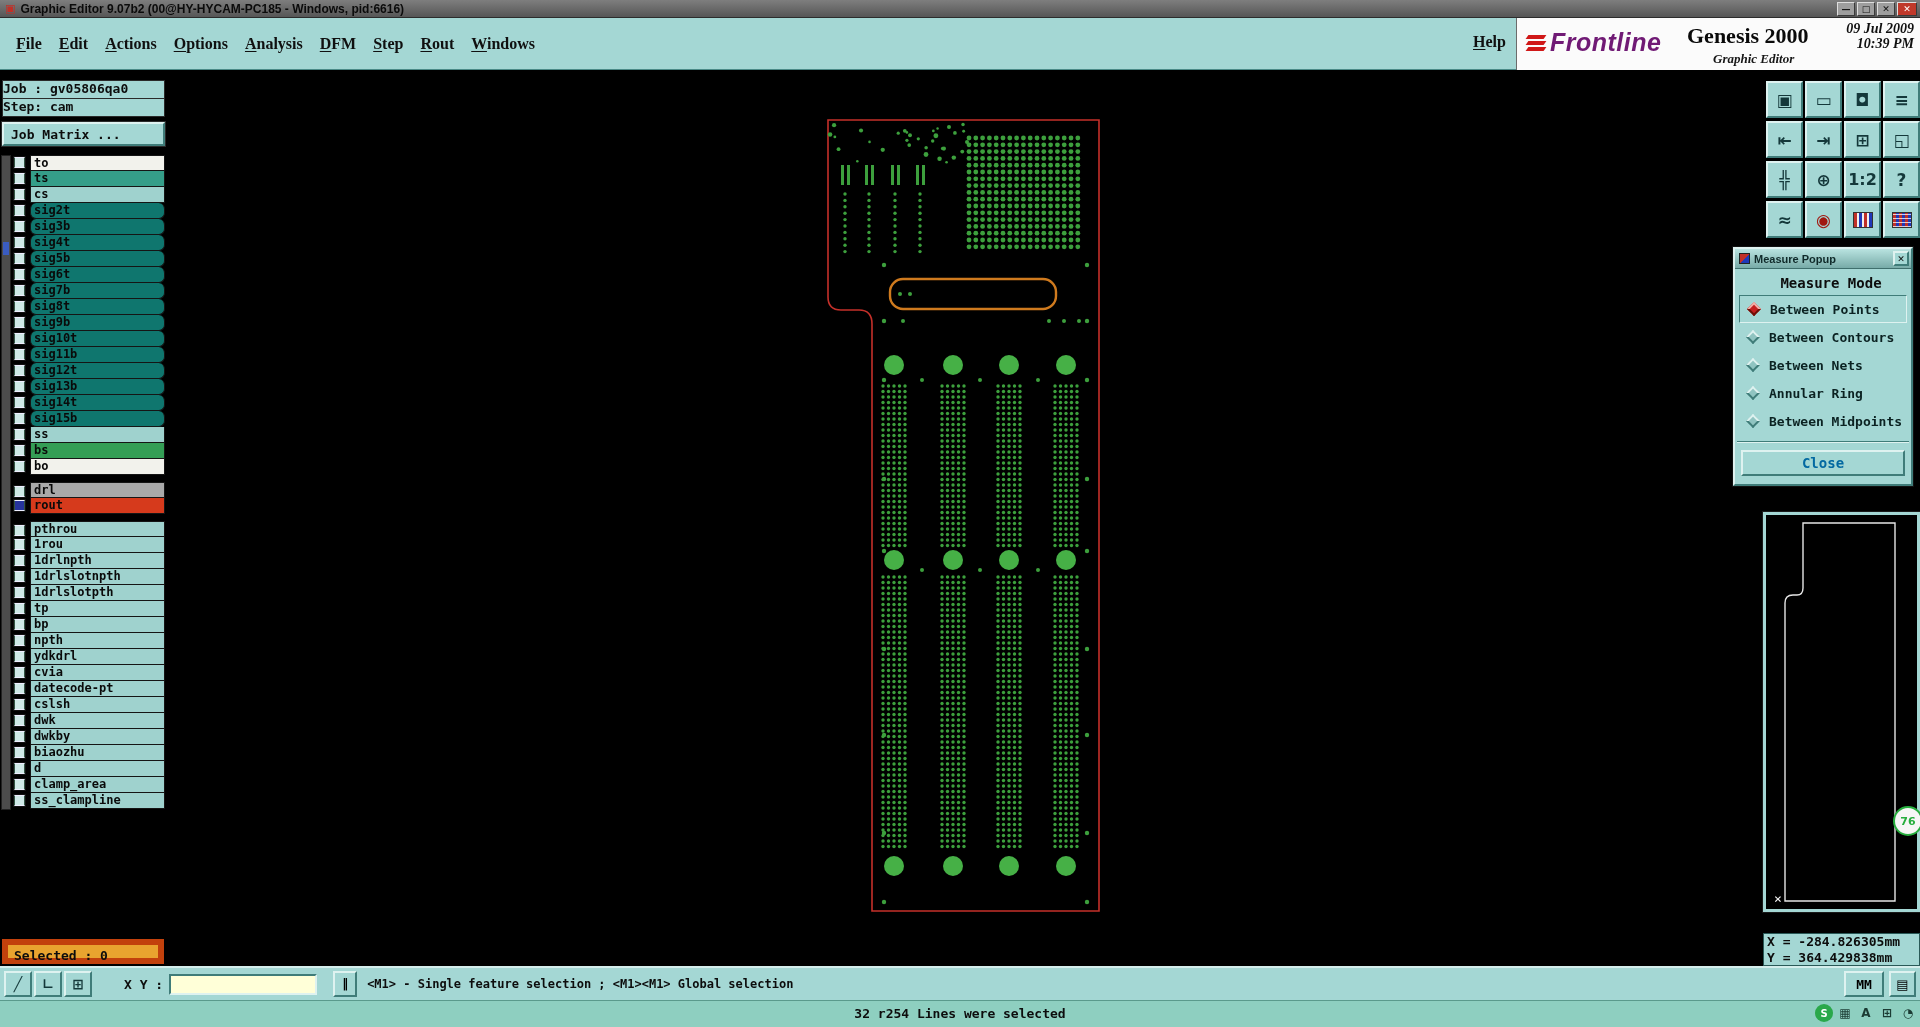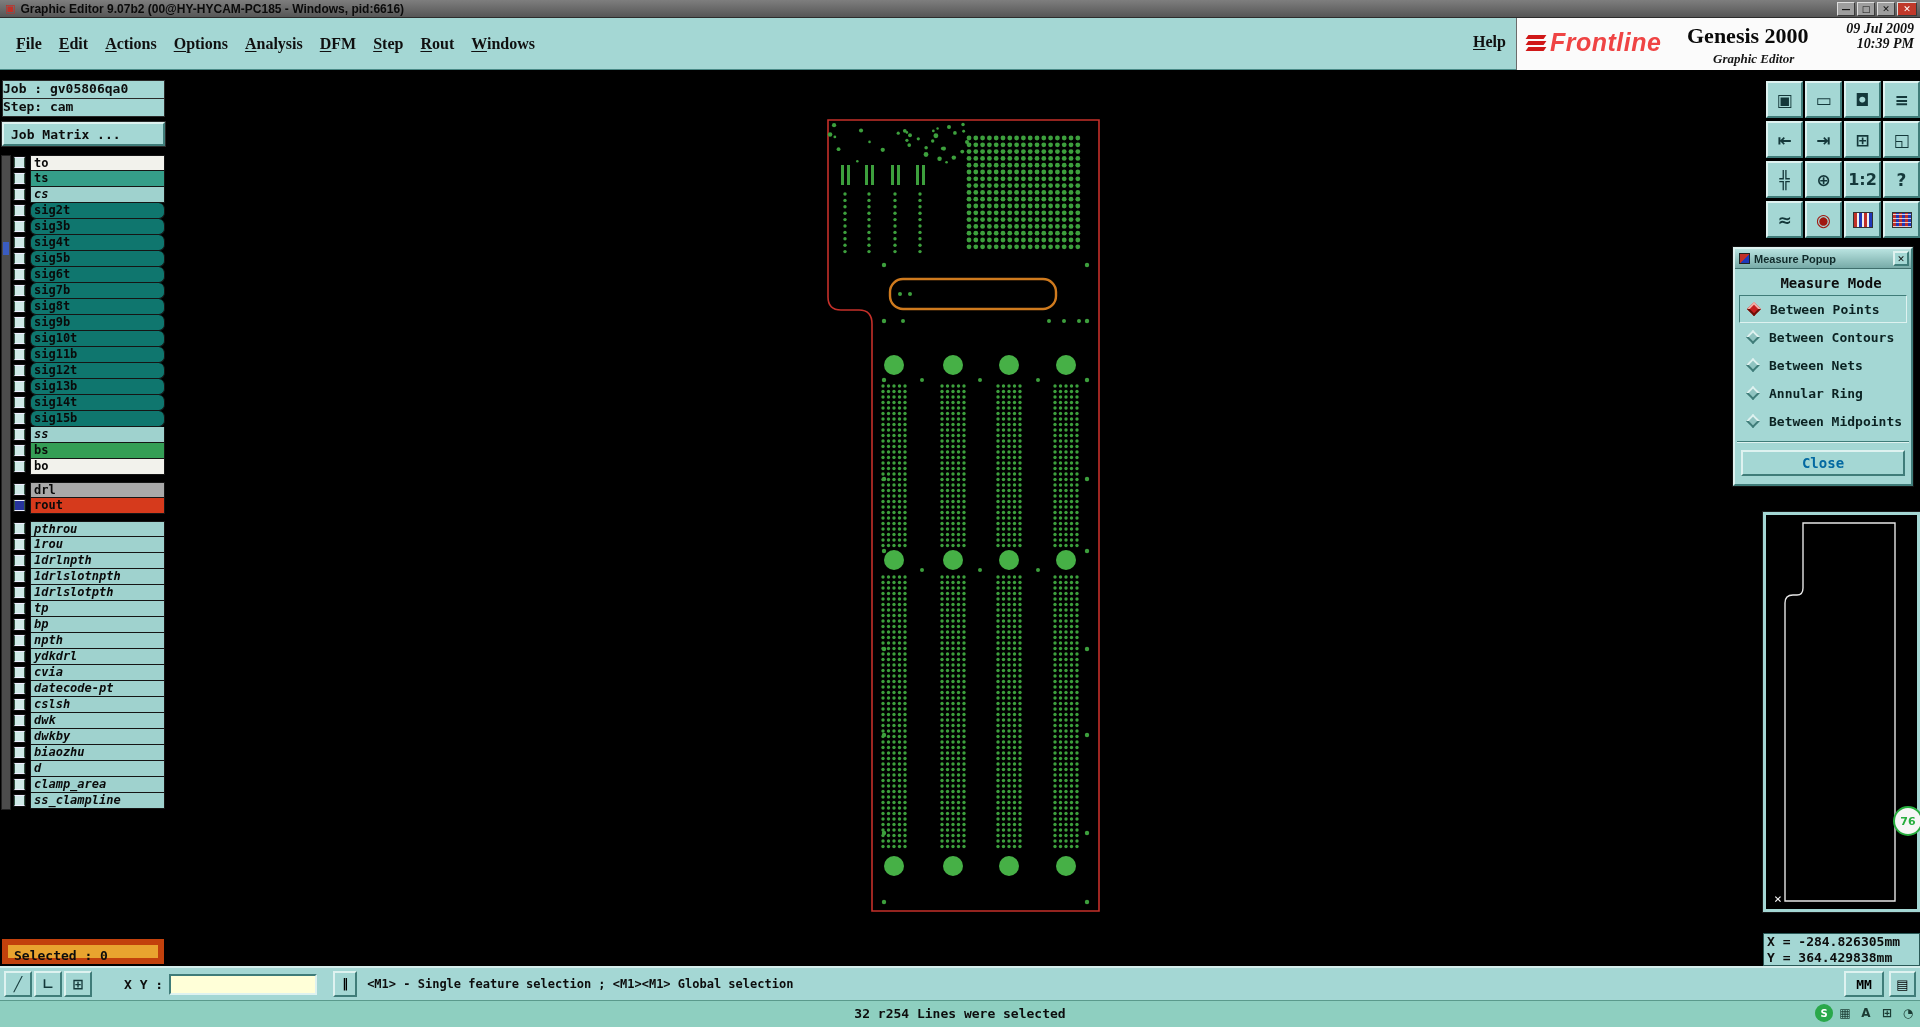--- a/index.html
+++ b/index.html
@@ -19,21 +19,21 @@
   
   .menubar{position:absolute;top:18px;left:0;right:0;height:52px;background:#a4d7d4;border-bottom:1px solid #4a8a87;z-index:35;}
   .menu-items{position:absolute;left:16px;top:0;height:100%;display:flex;align-items:center;gap:17px;}
   .menu-item{font:bold 16px "Liberation Serif",serif;color:#101010;white-space:nowrap;}
   .menu-item u{text-underline-offset:2px;}
   .menu-help{position:absolute;left:1473px;top:15px;font:bold 16px "Liberation Serif",serif;}
   .brand{position:absolute;right:0;top:0;width:404px;height:52px;background:#fbfbfb;border-left:1px solid #6b6b6b;}
   .logo{position:absolute;left:10px;top:10px;display:flex;align-items:center;}
   .stripes{display:flex;flex-direction:column;margin-right:5px;}
   .stripes i{display:block;width:18px;height:4px;background:#d01818;margin:1px 0;transform:skewX(-35deg);}
-  .logo-text{font:italic bold 25px "Liberation Sans",sans-serif;color:#ef4444;letter-spacing:.5px;}
+  .logo-text{font:italic bold 25px "Liberation Sans",sans-serif;color:#701a75;letter-spacing:.5px;}
   .product{position:absolute;left:170px;top:5px;font:bold 22px "Liberation Serif",serif;color:#0a0a0a;white-space:nowrap;}
   .subtitle{position:absolute;left:196px;top:33px;font:italic bold 13px "Liberation Serif",serif;color:#161616;}
   .dateblock{position:absolute;right:6px;top:3px;text-align:right;font:italic bold 14px "Liberation Serif",serif;line-height:15px;color:#101010;}
 
   
   .workarea{position:absolute;top:70px;left:0;right:0;height:896px;background:#000;overflow:hidden;}
   #pcb-svg{position:absolute;left:206px;top:0;width:1714px;height:896px;z-index:1;}
 
   
   .sidebar{position:absolute;left:0;top:0;width:206px;height:896px;z-index:2;}
@@ -41,28 +41,28 @@
     font:bold 13px "DejaVu Sans Mono",monospace;line-height:16px;white-space:nowrap;}
   .job-row.r1{top:10px;}
   .job-row.r2{top:28px;}
   .btn3d{background:#a4d7d4;border:2px solid;border-color:#def2f0 #3f7c79 #3f7c79 #def2f0;}
   .matrix-btn{position:absolute;left:2px;top:52px;width:163px;height:24px;font:bold 13px "DejaVu Sans Mono",monospace;
     text-align:left;padding-left:7px;color:#0d0d0d;outline:1px solid #2a2a2a;}
   .scrollstrip{position:absolute;left:1px;top:85px;width:10px;height:655px;background:#4c4c4c;border:1px solid #222;}
   .scrollthumb{position:absolute;left:1px;top:86px;width:6px;height:13px;background:#3a5cc0;}
   .layer-list{position:absolute;left:12px;top:85px;width:153px;}
   .layer-row{display:flex;height:16px;}
-  .layer-row.gap{margin-top:7px;}
+  .layer-row.gap{margin-top:7px;align-items:center;}
   .layer-cb{width:11px;height:11px;margin:2px 5px 0 2px;background:#cfe9e7;border:1px solid;border-color:#eef #354;flex:none;
     box-shadow:0 0 0 1px #111;}
   .layer-cb.blue{background:#26349c;}
   .layer-name{flex:1;font:bold 12px "DejaVu Sans Mono",monospace;line-height:14px;color:#0a0a0a;padding-left:3px;
     border:1px solid #151515;border-top:none;white-space:nowrap;overflow:hidden;}
   .layer-row:first-child .layer-name,.layer-row.gap .layer-name{border-top:1px solid #151515;}
-  .c-white{background:#f2f2ec;} .c-teal{background:#9fd2ce;font-style:italic;} .c-orange{background:#0f766e;border-radius:6px;}
+  .c-white{background:#f2f2ec;} .c-teal{background:#9fd2ce;} .c-orange{background:#0f766e;border-radius:6px;}
   .c-selteal{background:#359e89;} .c-selgreen{background:#349e55;} .c-gray{background:#a9a9a9;} .c-red{background:#d63a1c;}
   .selected-badge{position:absolute;left:2px;top:869px;width:162px;height:25px;background:#e9a42f;border:6px solid #c2410c;
     font:bold 13px "DejaVu Sans Mono",monospace;line-height:22px;padding-left:6px;}
 
   
   .right-toolbar{position:absolute;left:1766px;top:11px;display:grid;grid-template-columns:repeat(4,37px);
     grid-auto-rows:37px;column-gap:2px;row-gap:3px;z-index:3;}
   .rt-btn{width:37px;height:37px;display:flex;align-items:center;justify-content:center;
     font:bold 17px "DejaVu Sans",sans-serif;color:#14383a;padding:0;}
   .rt-btn.small{font-size:16px;}

